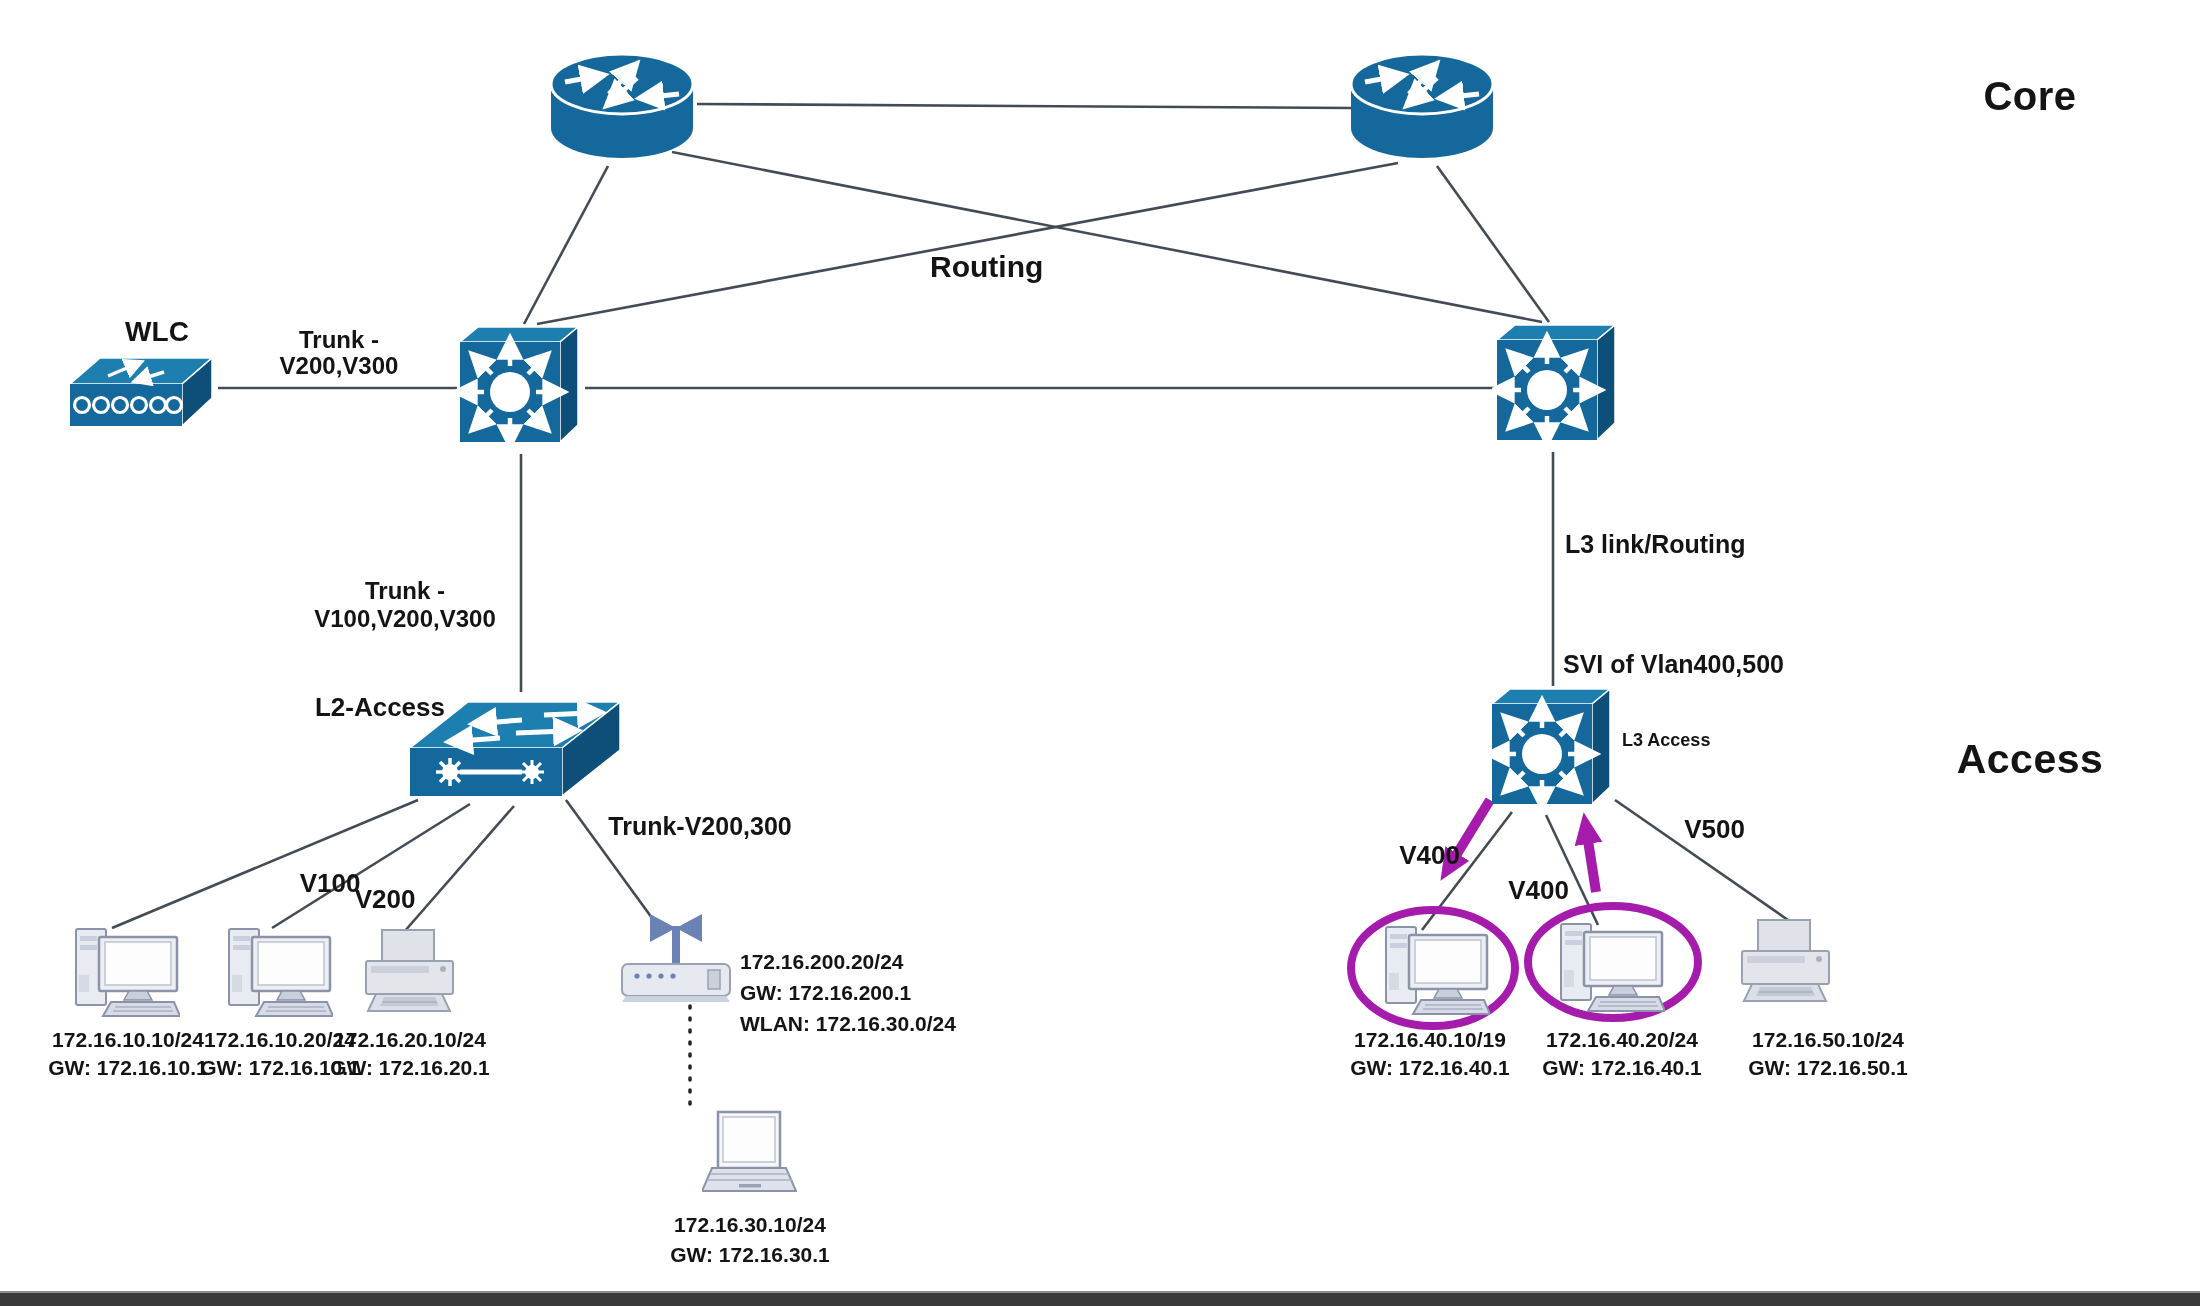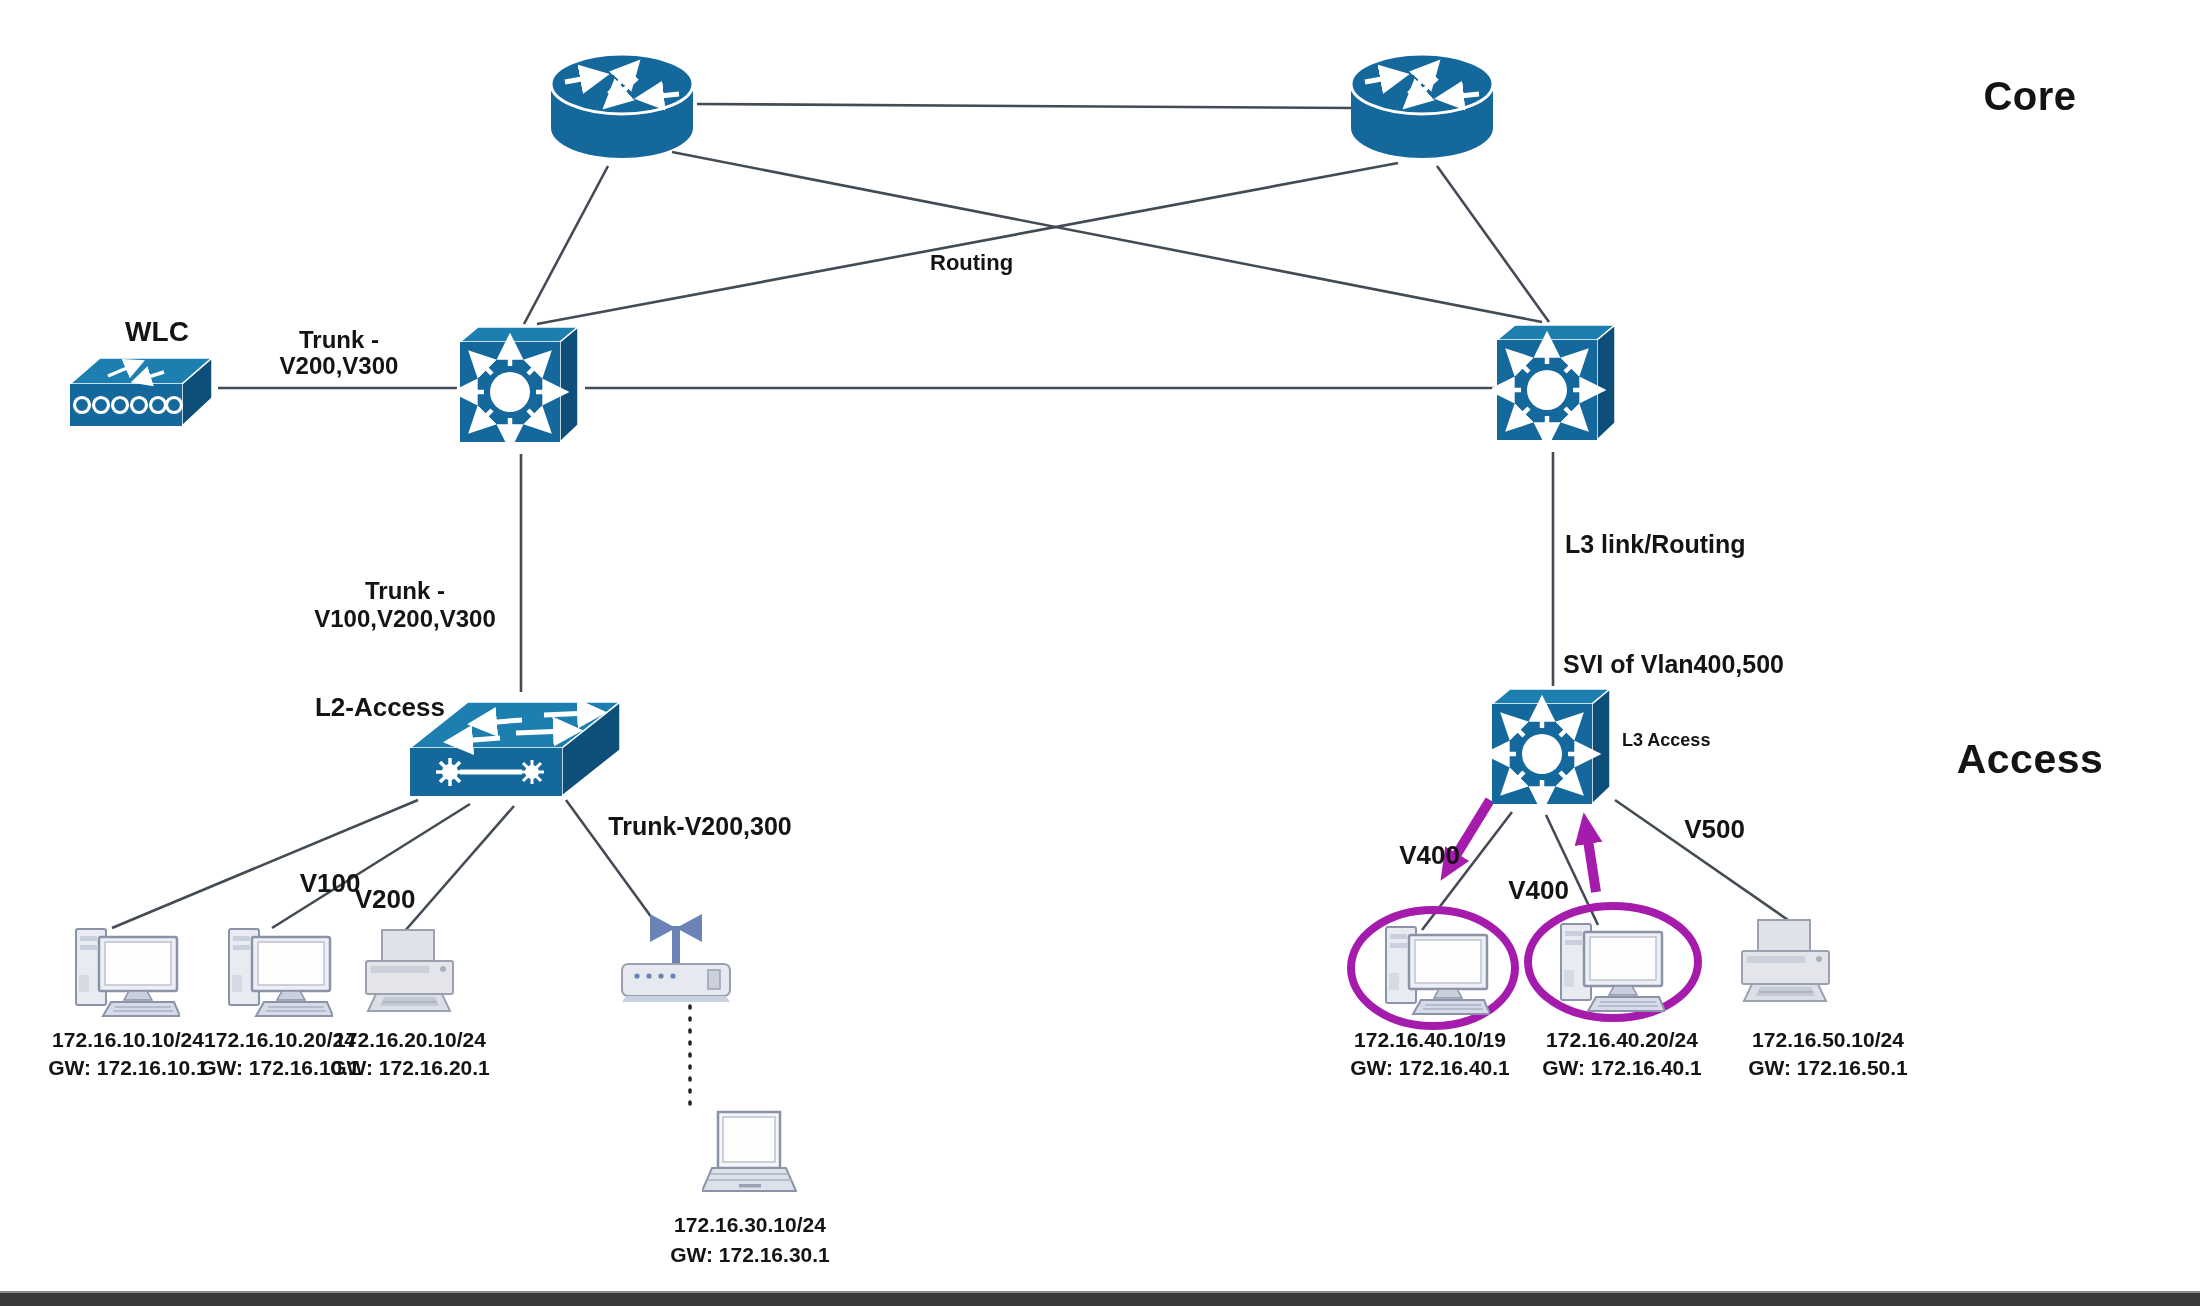--- a/index.html
+++ b/index.html
@@ -224,21 +224,21 @@
       <use href="#sym-printer"></use>
     </svg>
 
   <div class="lbl layer-title ctr" style="left:1920px;top:74px;width:220px;font-size:40px">Core</div>
   <div class="lbl layer-title ctr" style="left:1920px;top:736px;width:220px">Access</div>
 
   <div class="lbl ctr" style="left:102px;top:316px;width:110px;font-size:28px">WLC</div>
   <div class="lbl node-title rgt" style="left:240px;top:692px;width:205px">L2-Access</div>
   <div class="lbl" style="left:1622px;top:730px;font-size:18px">L3 Access</div>
 
-  <div class="lbl" style="left:930px;top:250px;width:205px;font-size:22px">Routing</div>
+  <div class="lbl" style="left:930px;top:250px;width:205px;font-size:30px">Routing</div>
   <div class="lbl link-lbl ml ctr" style="left:239px;top:327px;width:200px;line-height:26px">Trunk -
 V200,V300</div>
   <div class="lbl link-lbl ml ctr" style="left:250px;top:577px;width:310px;line-height:28px">Trunk -
 V100,V200,V300</div>
   <div class="lbl" style="left:1565px;top:530px;font-size:25px">L3 link/Routing</div>
   <div class="lbl" style="left:1563px;top:650px;font-size:25px">SVI of Vlan400,500</div>
   <div class="lbl vlan-lbl ctr" style="left:275px;top:868px;width:110px">V100</div>
   <div class="lbl vlan-lbl ctr" style="left:330px;top:884px;width:110px">V200</div>
   <div class="lbl ctr" style="left:570px;top:812px;width:260px;font-size:25px">Trunk-V200,300</div>
   <div class="lbl vlan-lbl ctr" style="left:1377px;top:840px;width:105px">V400</div>
@@ -250,20 +250,25 @@
     <div>GW: 172.16.10.1</div>
   </div>
   <div class="lbl host-lbl ctr" style="left:185px;top:1026px;width:190px">
     <div>172.16.10.20/24</div>
     <div>GW: 172.16.10.1</div>
   </div>
   <div class="lbl host-lbl ctr" style="left:315px;top:1026px;width:190px">
     <div>172.16.20.10/24</div>
     <div>GW: 172.16.20.1</div>
   </div>
+  <div class="lbl host-lbl" style="left:740px;top:946px;line-height:31px">
+    <div>172.16.200.20/24</div>
+    <div>GW: 172.16.200.1</div>
+    <div>WLAN: 172.16.30.0/24</div>
+  </div>
   <div class="lbl host-lbl ctr" style="left:650px;top:1210px;width:200px;line-height:30px">
     <div>172.16.30.10/24</div>
     <div>GW: 172.16.30.1</div>
   </div>
   <div class="lbl host-lbl ctr" style="left:1335px;top:1026px;width:190px">
     <div>172.16.40.10/19</div>
     <div>GW: 172.16.40.1</div>
   </div>
   <div class="lbl host-lbl ctr" style="left:1527px;top:1026px;width:190px">
     <div>172.16.40.20/24</div>

